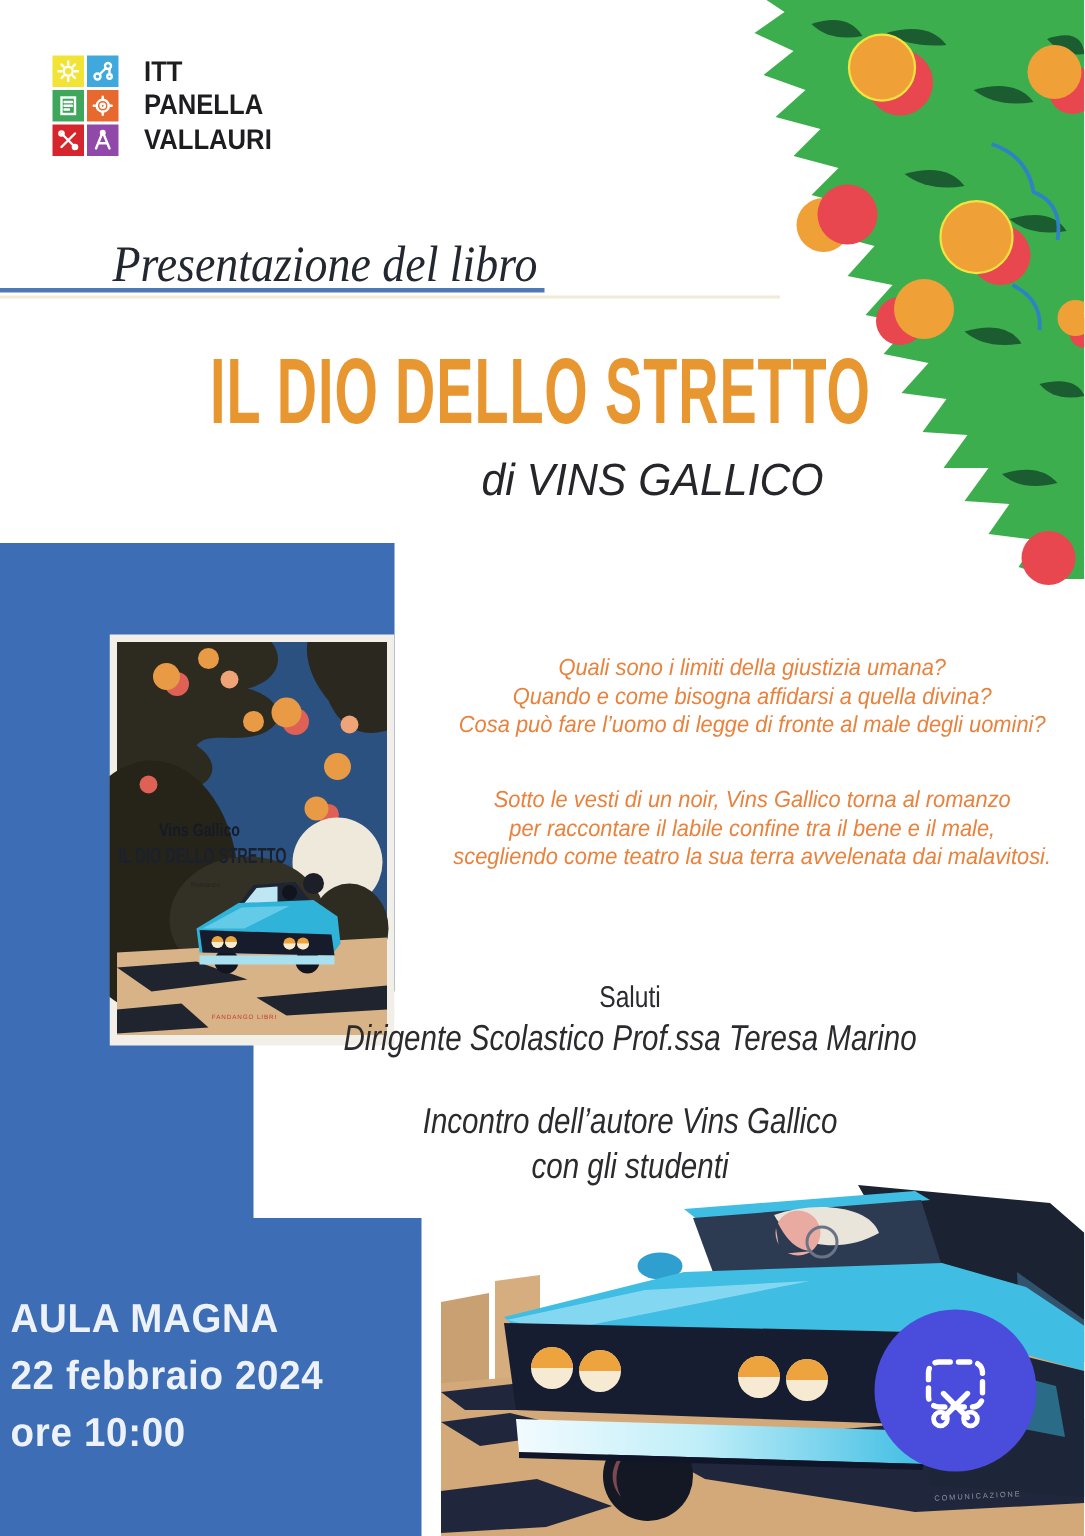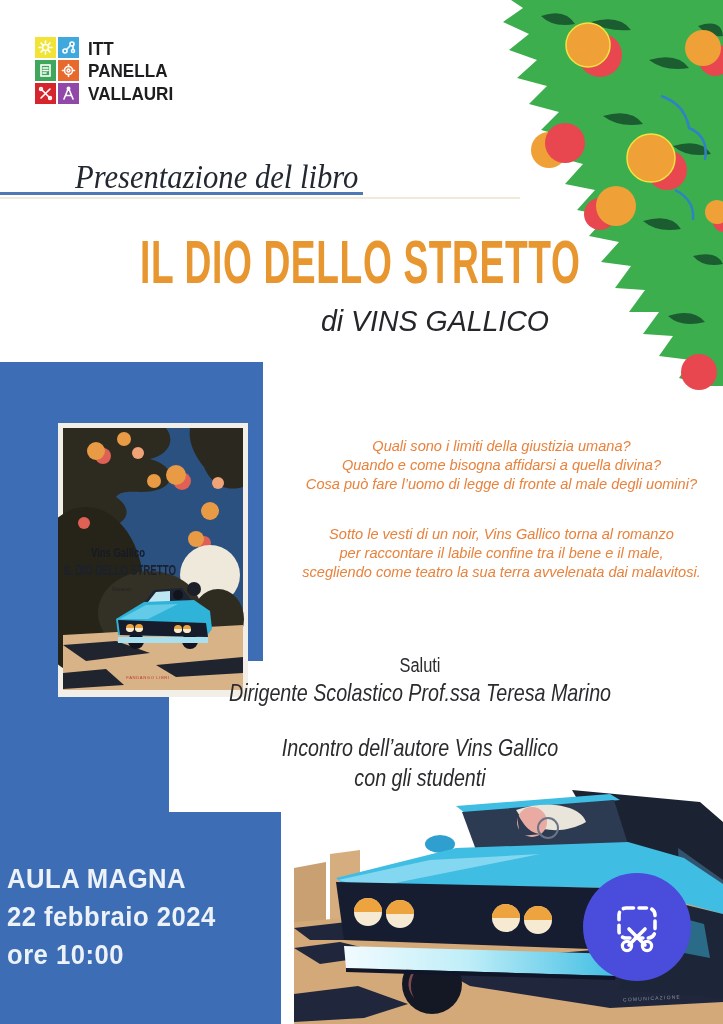--- a/index.html
+++ b/index.html
@@ -1,20 +1,20 @@
 <!DOCTYPE html>
 <html><head>
 <meta charset="utf-8">
 <style>
   html,body{margin:0;padding:0;background:#ffffff;}
   #page{position:relative;width:723px;height:1024px;background:#fff;overflow:hidden;
         font-family:"Liberation Sans",sans-serif;}
 
   
-  .logo{position:absolute;left:35px;top:37px;display:flex;gap:9px;}
+  .logo{position:absolute;left:35px;top:37px;display:flex;gap:17px;}
   .logo-grid{display:grid;grid-template-columns:21px 21px;grid-auto-rows:21px;gap:2px;}
   .tile{display:flex;align-items:center;justify-content:center;}
   .tile svg{width:15px;height:15px;stroke:#fff;fill:none;stroke-width:1.6;stroke-linecap:round;}
   .logo-text{font-weight:bold;font-size:19px;line-height:22.4px;color:#1d1d1f;
              transform:scaleX(.9);transform-origin:left top;margin-top:1px;white-space:nowrap;}
 
   
   .kicker{position:absolute;left:75px;top:158px;font-family:"Liberation Serif",serif;
           font-style:italic;font-size:34px;color:#23272f;white-space:nowrap;
           transform:scaleX(.9);transform-origin:left top;}
@@ -27,21 +27,21 @@
   .author-line{position:absolute;left:135px;top:304px;width:600px;text-align:center;
                font-size:30px;font-style:italic;color:#26262a;white-space:nowrap;
                transform:scaleX(.95);transform-origin:300px 50%;}
 
   
   .panel{position:absolute;}
   #panel-a{left:0;top:362px;width:263px;height:299px;}
   #panel-b{left:0;top:660px;width:169px;height:153px;}
   #panel-c{left:0;top:812px;width:281px;height:212px;}
 
-  .book-cover{position:absolute;left:58px;top:383px;width:190px;height:354px;}
+  .book-cover{position:absolute;left:73px;top:383px;width:190px;height:354px;}
   .book-cover svg{display:block;width:100%;height:100%;}
 
   
   .blurb{position:absolute;left:280px;width:443px;text-align:center;font-style:italic;
          font-size:15.5px;line-height:19px;transform:scaleX(.94);transform-origin:221px 0;}
   #blurb-questions{top:436px;}
   #blurb-synopsis{top:524px;}
 
   
   .program{position:absolute;left:120px;top:652px;width:600px;text-align:center;

